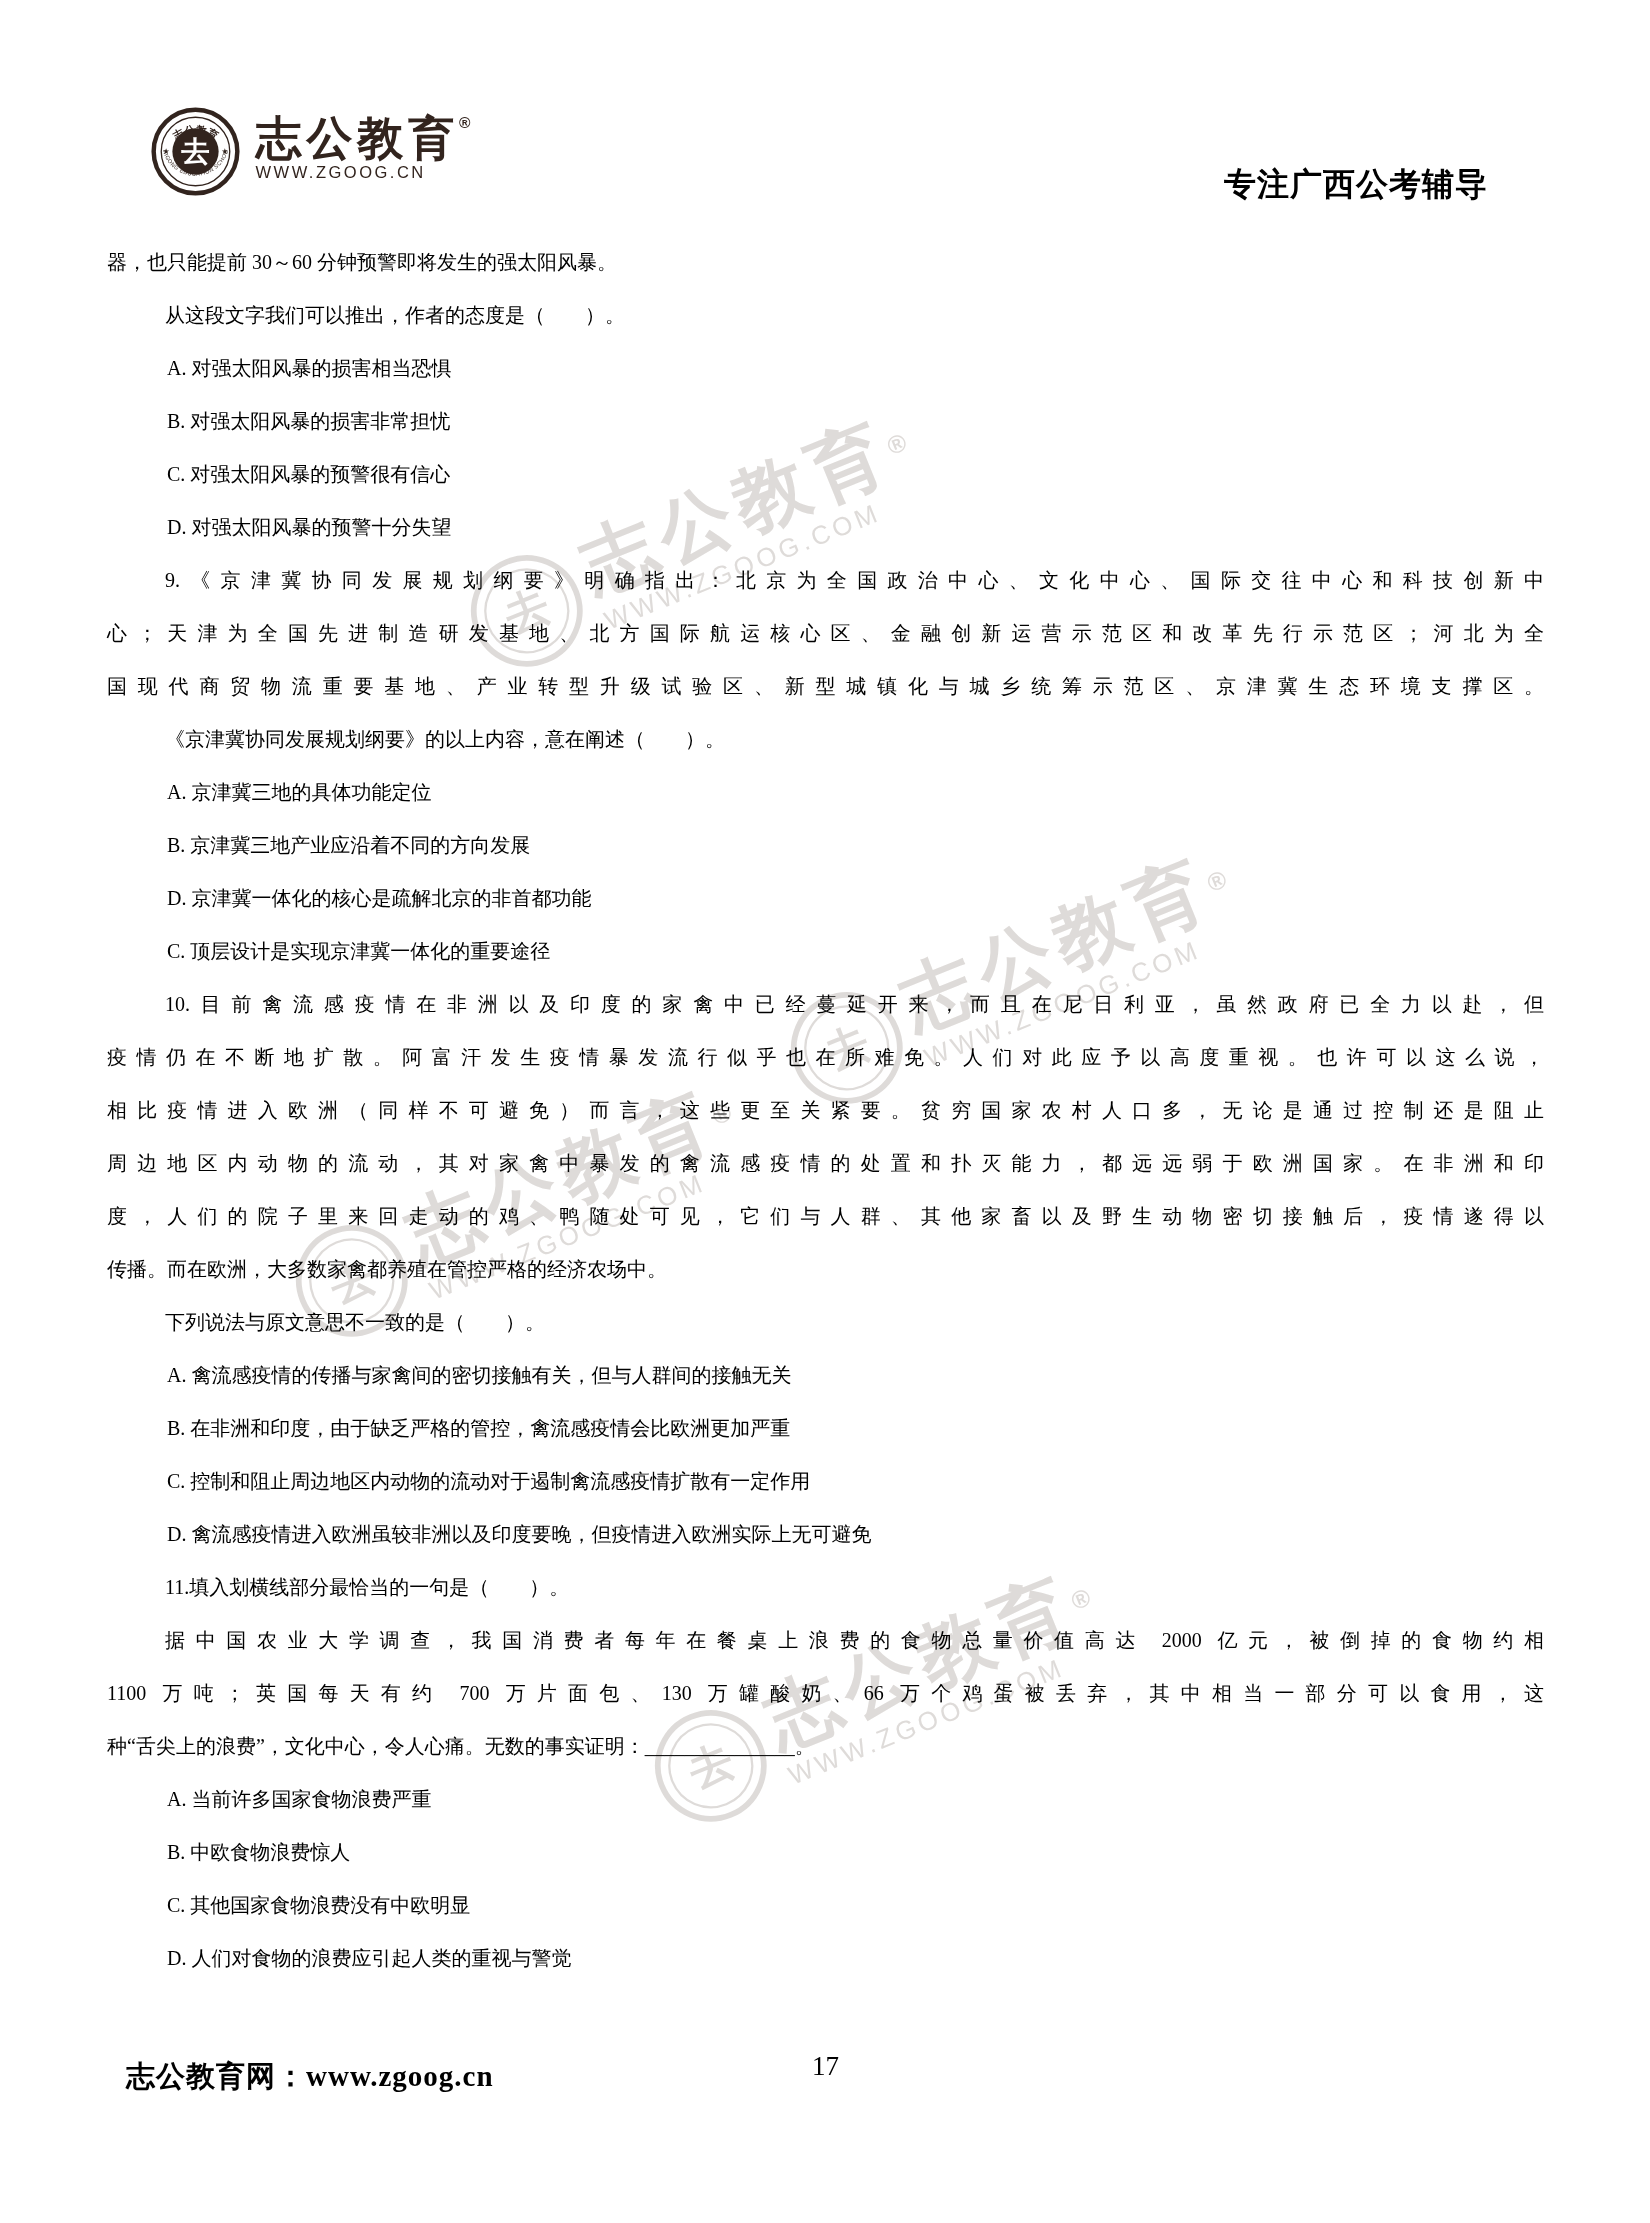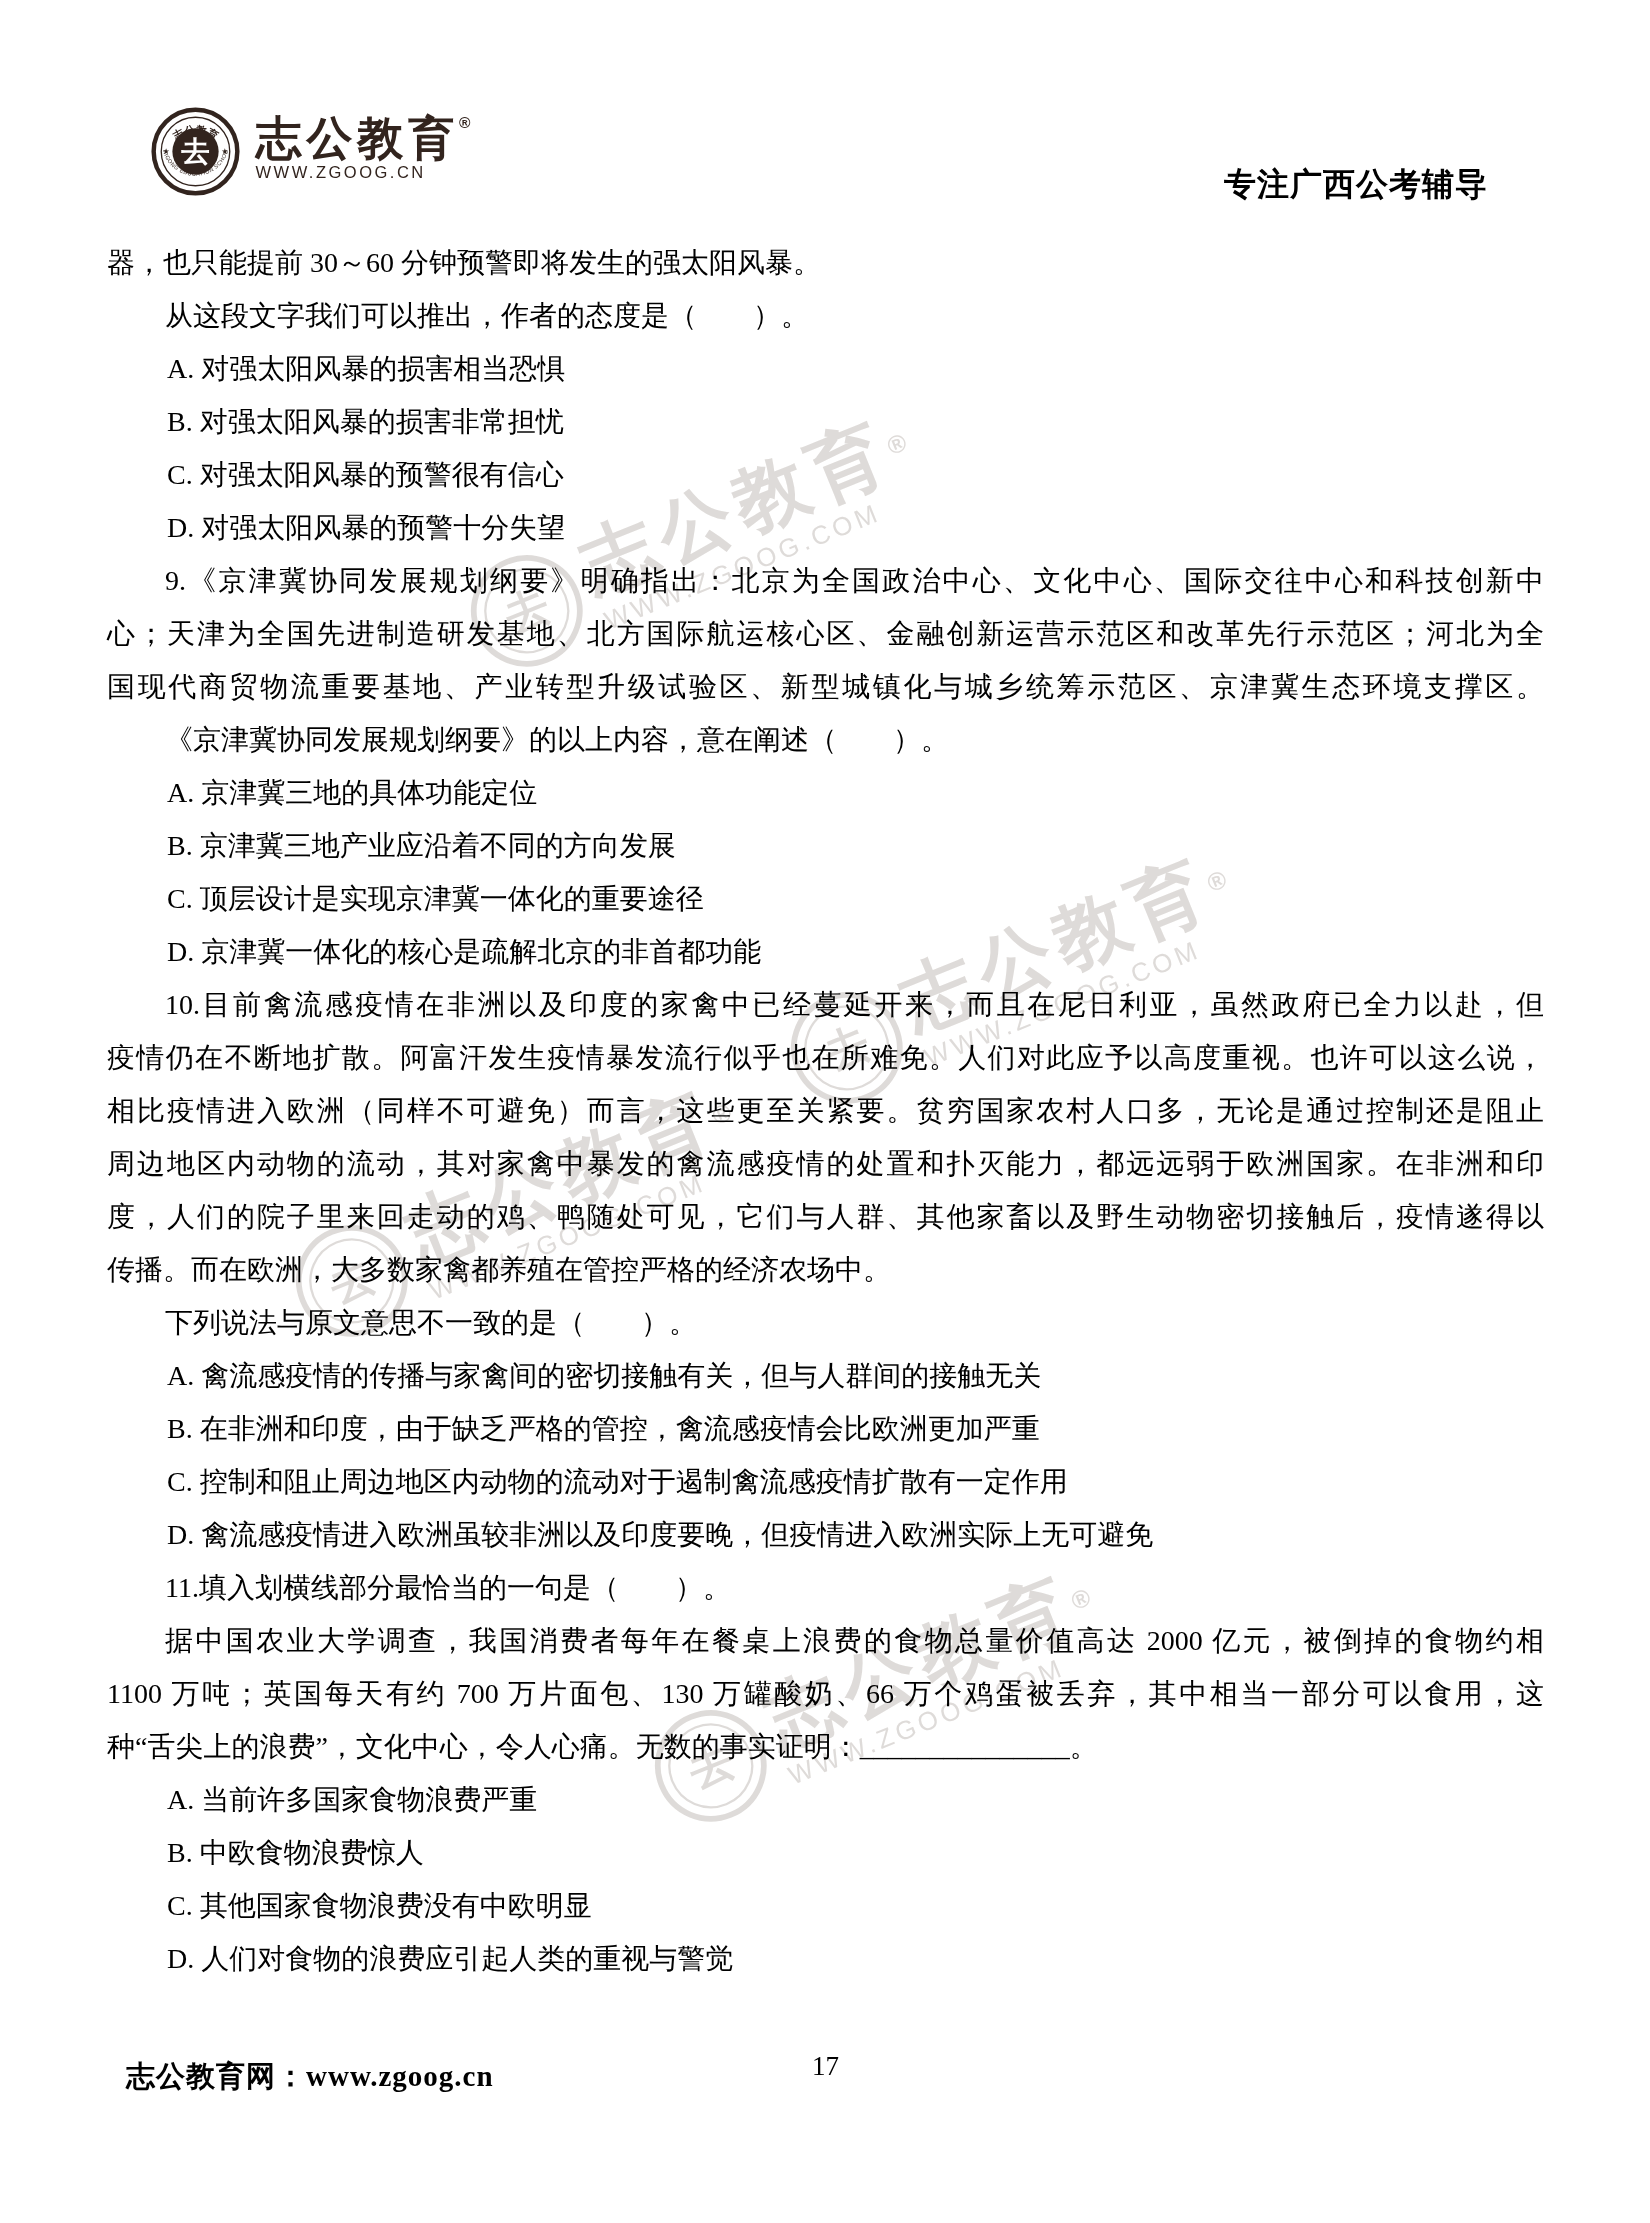--- a/index.html
+++ b/index.html
@@ -56,21 +56,21 @@
   .wm1 { left:456px;  top:485px; }
   .wm2 { left:776px;  top:922px; }
   .wm3 { left:281px;  top:1155px; }
   .wm4 { left:640px;  top:1640px; }
 
   
   .text-block {
     position:absolute; left:107px; top:236px; width:1437px; z-index:1;
   }
   .line {
-    font-size:28px; line-height:53px; height:53px;
+    font-size:20px; line-height:53px; height:53px;
     white-space:normal; overflow:visible;
   }
   .line.plain   { text-align:left; }
   .line.indent  { text-indent:58px; text-align:left; }
   .line.justify { text-align:justify; text-align-last:justify; }
   .line.justify-indent { text-indent:58px; text-align:justify; text-align-last:justify; }
   .line.option  { padding-left:60px; text-align:left; }
 
   
   .footer-site {
@@ -165,22 +165,22 @@
       <div class="line option">A. 对强太阳风暴的损害相当恐惧</div>
       <div class="line option">B. 对强太阳风暴的损害非常担忧</div>
       <div class="line option">C. 对强太阳风暴的预警很有信心</div>
       <div class="line option">D. 对强太阳风暴的预警十分失望</div>
       <div class="line justify-indent">9.《京津冀协同发展规划纲要》明确指出：北京为全国政治中心、文化中心、国际交往中心和科技创新中</div>
       <div class="line justify">心；天津为全国先进制造研发基地、北方国际航运核心区、金融创新运营示范区和改革先行示范区；河北为全</div>
       <div class="line justify">国现代商贸物流重要基地、产业转型升级试验区、新型城镇化与城乡统筹示范区、京津冀生态环境支撑区。</div>
       <div class="line indent">《京津冀协同发展规划纲要》的以上内容，意在阐述（　　）。</div>
       <div class="line option">A. 京津冀三地的具体功能定位</div>
       <div class="line option">B. 京津冀三地产业应沿着不同的方向发展</div>
+      <div class="line option">D. 京津冀一体化的核心是疏解北京的非首都功能</div>
       <div class="line option">C. 顶层设计是实现京津冀一体化的重要途径</div>
-      <div class="line option">D. 京津冀一体化的核心是疏解北京的非首都功能</div>
       <div class="line justify-indent">10.目前禽流感疫情在非洲以及印度的家禽中已经蔓延开来，而且在尼日利亚，虽然政府已全力以赴，但</div>
       <div class="line justify">疫情仍在不断地扩散。阿富汗发生疫情暴发流行似乎也在所难免。人们对此应予以高度重视。也许可以这么说，</div>
       <div class="line justify">相比疫情进入欧洲（同样不可避免）而言，这些更至关紧要。贫穷国家农村人口多，无论是通过控制还是阻止</div>
       <div class="line justify">周边地区内动物的流动，其对家禽中暴发的禽流感疫情的处置和扑灭能力，都远远弱于欧洲国家。在非洲和印</div>
       <div class="line justify">度，人们的院子里来回走动的鸡、鸭随处可见，它们与人群、其他家畜以及野生动物密切接触后，疫情遂得以</div>
       <div class="line plain">传播。而在欧洲，大多数家禽都养殖在管控严格的经济农场中。</div>
       <div class="line indent">下列说法与原文意思不一致的是（　　）。</div>
       <div class="line option">A. 禽流感疫情的传播与家禽间的密切接触有关，但与人群间的接触无关</div>
       <div class="line option">B. 在非洲和印度，由于缺乏严格的管控，禽流感疫情会比欧洲更加严重</div>
       <div class="line option">C. 控制和阻止周边地区内动物的流动对于遏制禽流感疫情扩散有一定作用</div>

